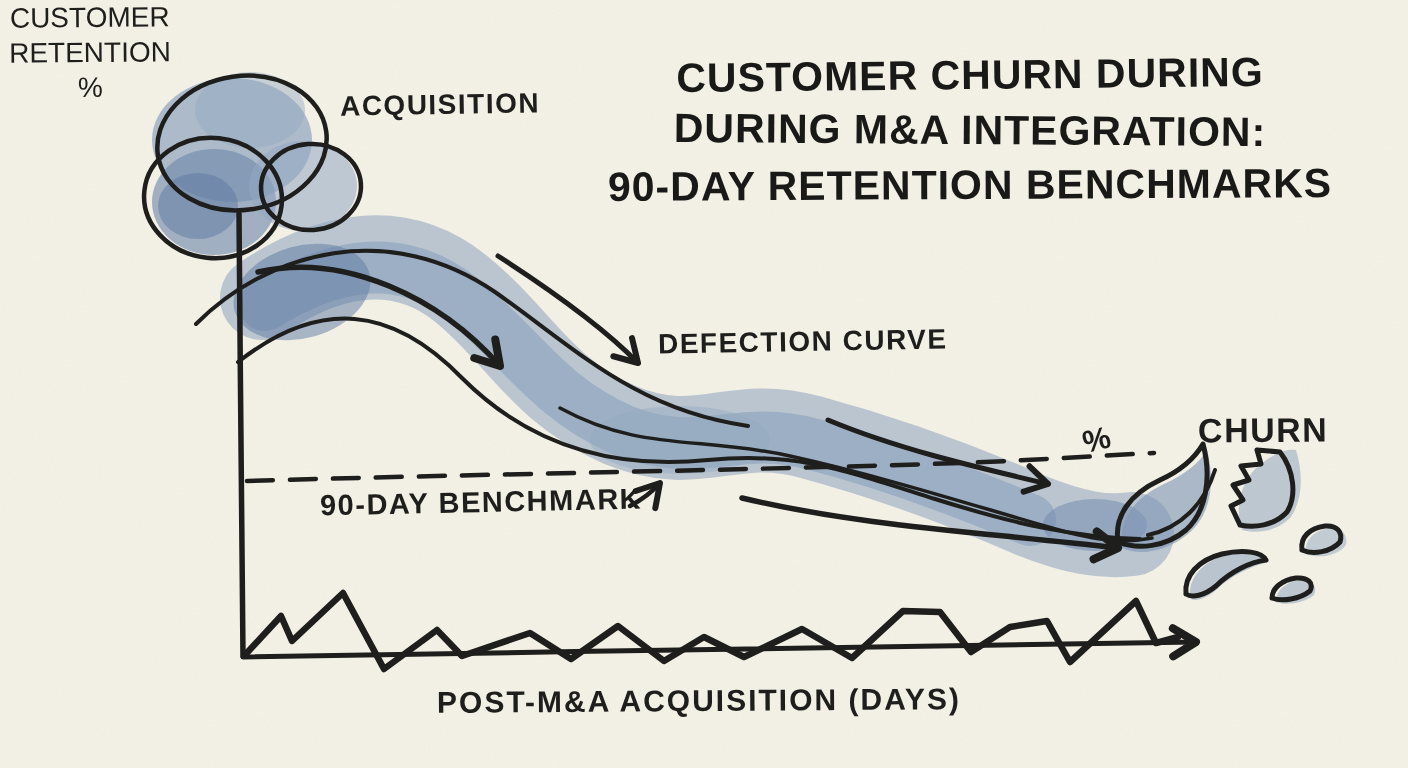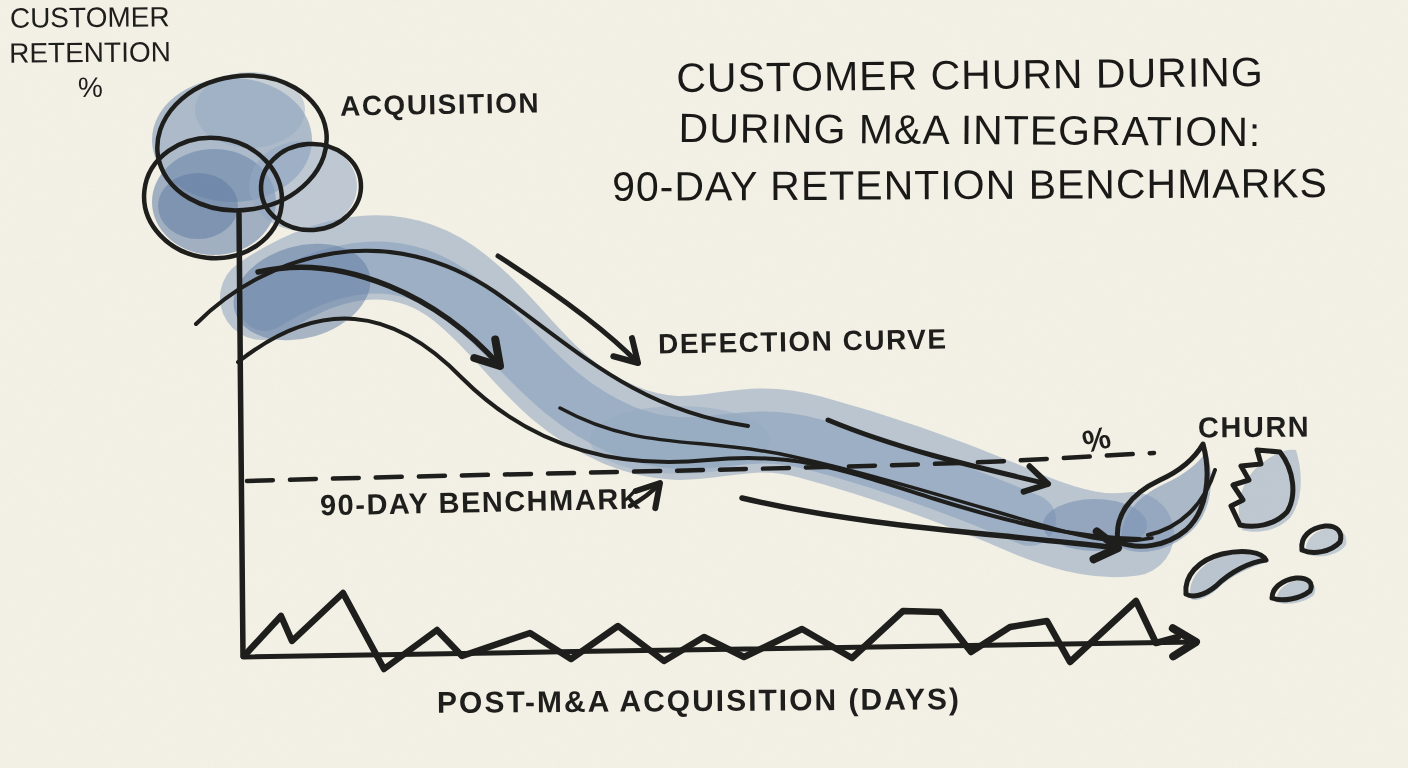--- a/index.html
+++ b/index.html
@@ -20,37 +20,37 @@
     font-weight: bold;
     color: #1e1e1c;
     letter-spacing: 1.5px;
     white-space: nowrap;
     line-height: 1.1;
   }
   .title-block {
     position: absolute;
     left: 575px; top: 48px; width: 790px;
     text-align: center;
-    font-weight: normal;
+    font-weight: bold;
     color: #191917;
   }
   .title-line { font-size: 41px; line-height: 55px; letter-spacing: 1px; }
   .title-line:nth-child(1) { transform: rotate(-0.6deg); }
   .title-line:nth-child(2) { transform: rotate(0.4deg); }
   .title-line:nth-child(3) { transform: rotate(-0.3deg); }
   .acquisition-lbl { left: 340px; top: 90px; font-size: 28px; transform: rotate(-1deg); }
   .yaxis-lbl {
     left: 48px; top: 356px; width: 180px;
     text-align: center; font-size: 28px; line-height: 35px;
     transform: rotate(-0.5deg);
   }
   .defection-lbl { left: 658px; top: 327px; font-size: 28px; transform: rotate(-1deg); }
   .benchmark-lbl { left: 320px; top: 487px; font-size: 29px; transform: rotate(-1.2deg); }
   .percent-lbl { left: 1083px; top: 423px; font-size: 31px; transform: rotate(-14deg); }
-  .churn-lbl { left: 1198px; top: 412px; font-size: 29px; transform: rotate(-0.5deg); }
+  .churn-lbl { left: 1198px; top: 412px; font-size: 34px; transform: rotate(-0.5deg); }
   .xaxis-lbl { left: 437px; top: 684px; font-size: 30px; letter-spacing: 2px; transform: rotate(-0.4deg); }
 </style>
 </head>
 <body>
 
 <div id="canvas">
 
   <svg class="art" width="1408" height="768" viewBox="0 0 1408 768">
     <defs>
       <marker id="ah" markerUnits="userSpaceOnUse" markerWidth="44" markerHeight="44" refX="30" refY="20" orient="auto">

